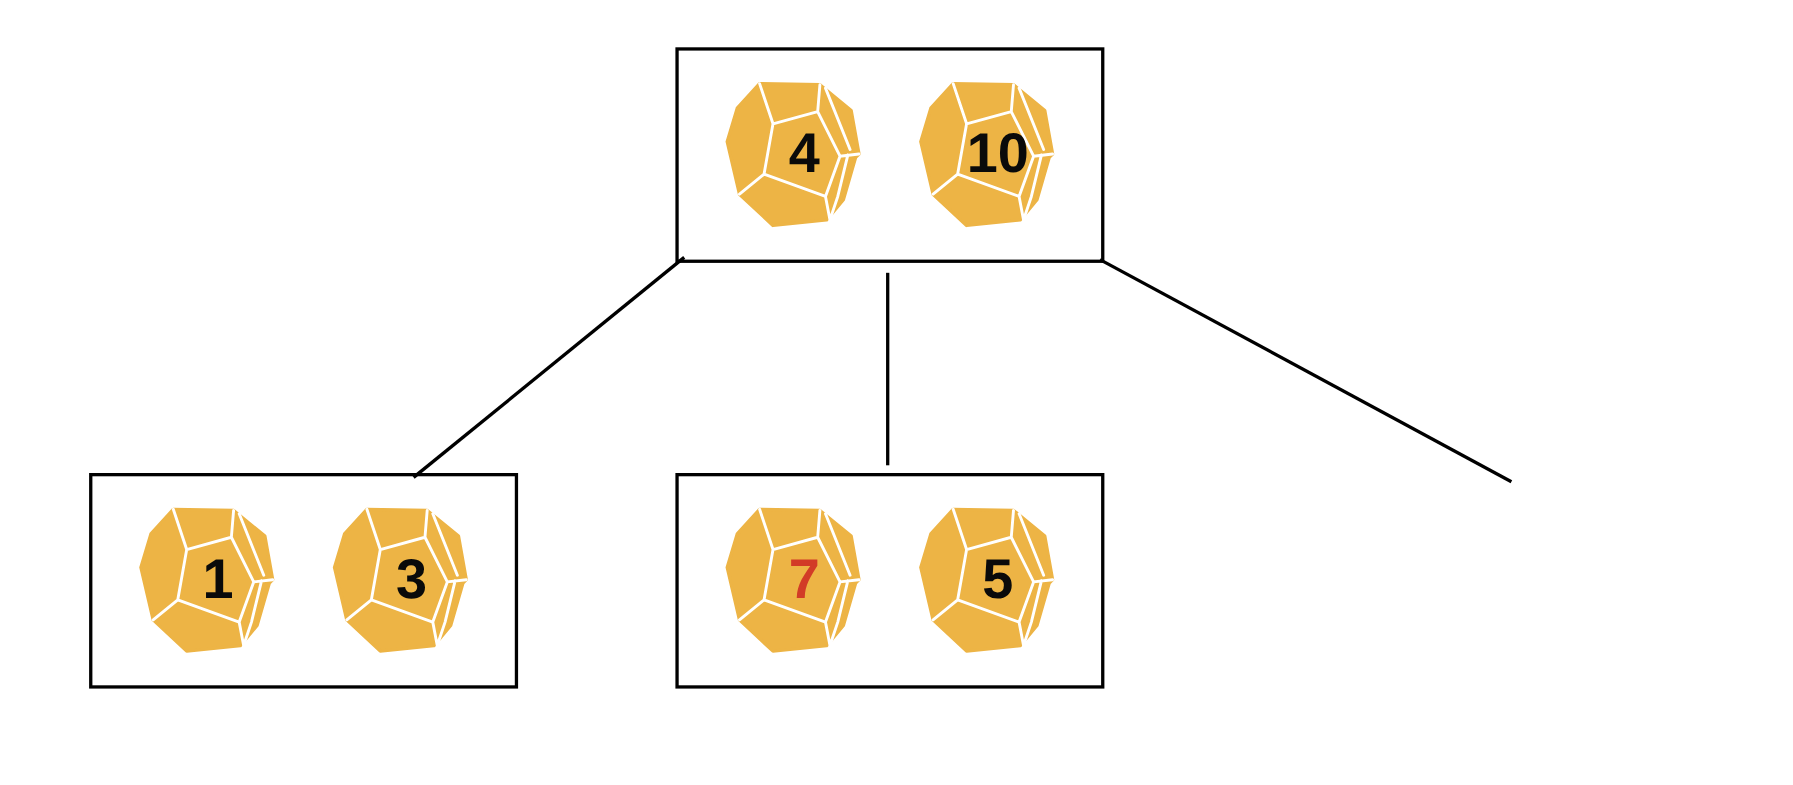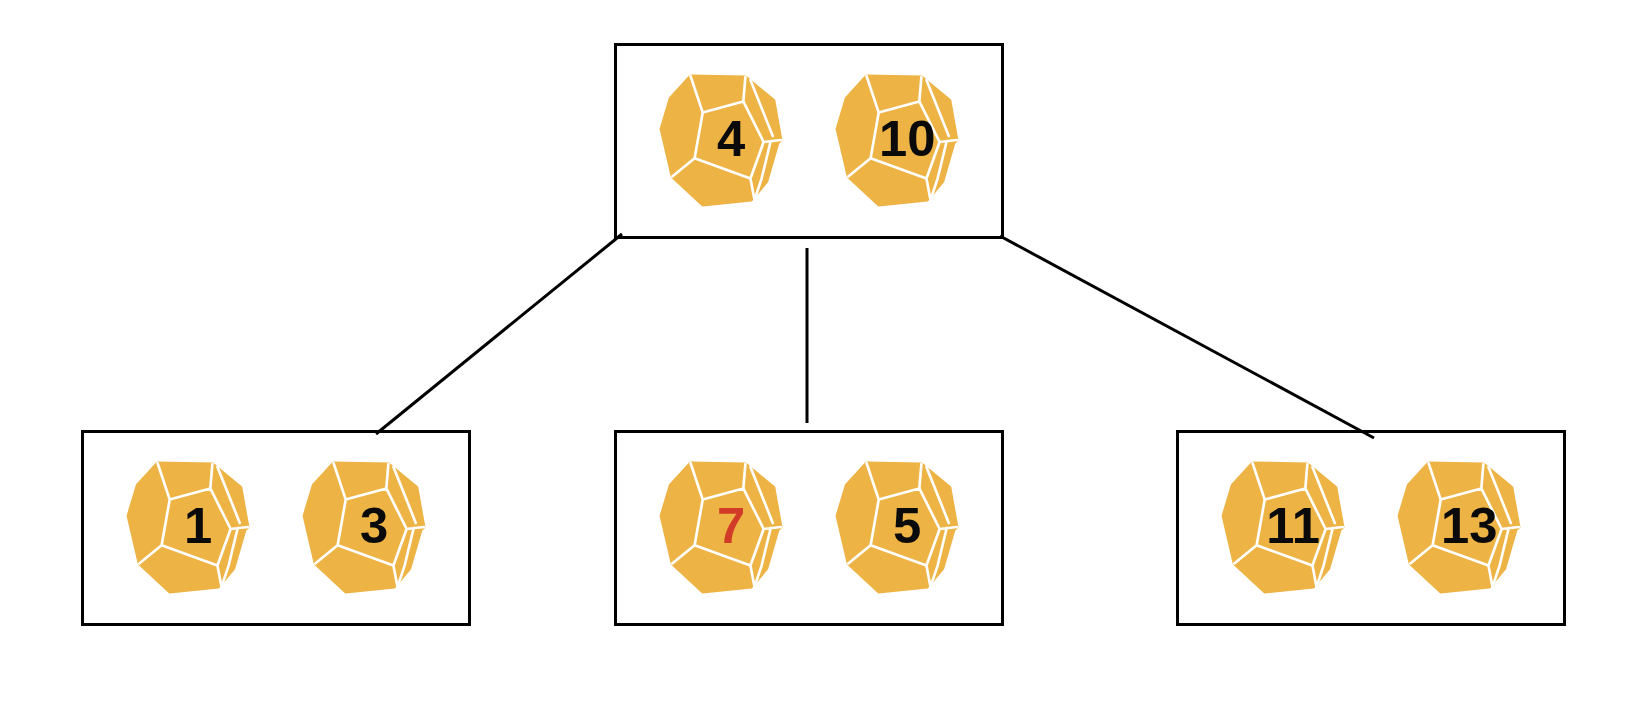--- a/index.html
+++ b/index.html
@@ -105,30 +105,20 @@
     <svg class="die" viewBox="0 0 124 132">
       <use href="#d12"></use>
       <text class="die-num" x="72" y="64" fill="#D23B27">7</text>
     </svg>
     <svg class="die" viewBox="0 0 124 132">
       <use href="#d12"></use>
       <text class="die-num" x="72" y="64" fill="#0A0A0A">5</text>
     </svg>
   </div>
 
-  <div class="tree-node" id="node-right">
-    <svg class="die" viewBox="0 0 124 132">
-      <use href="#d12"></use>
-      <text class="die-num" x="72" y="64" fill="#0A0A0A">11</text>
-    </svg>
-    <svg class="die" viewBox="0 0 124 132">
-      <use href="#d12"></use>
-      <text class="die-num" x="72" y="64" fill="#0A0A0A">13</text>
-    </svg>
-  </div>
 
   <svg id="connectors" width="1630" height="714">
     <line x1="622" y1="234" x2="376" y2="434"></line>
     <line x1="807" y1="248" x2="807" y2="423"></line>
     <line x1="1000" y1="236" x2="1374" y2="438"></line>
   </svg>
 
 </div>
 
 </body></html>

